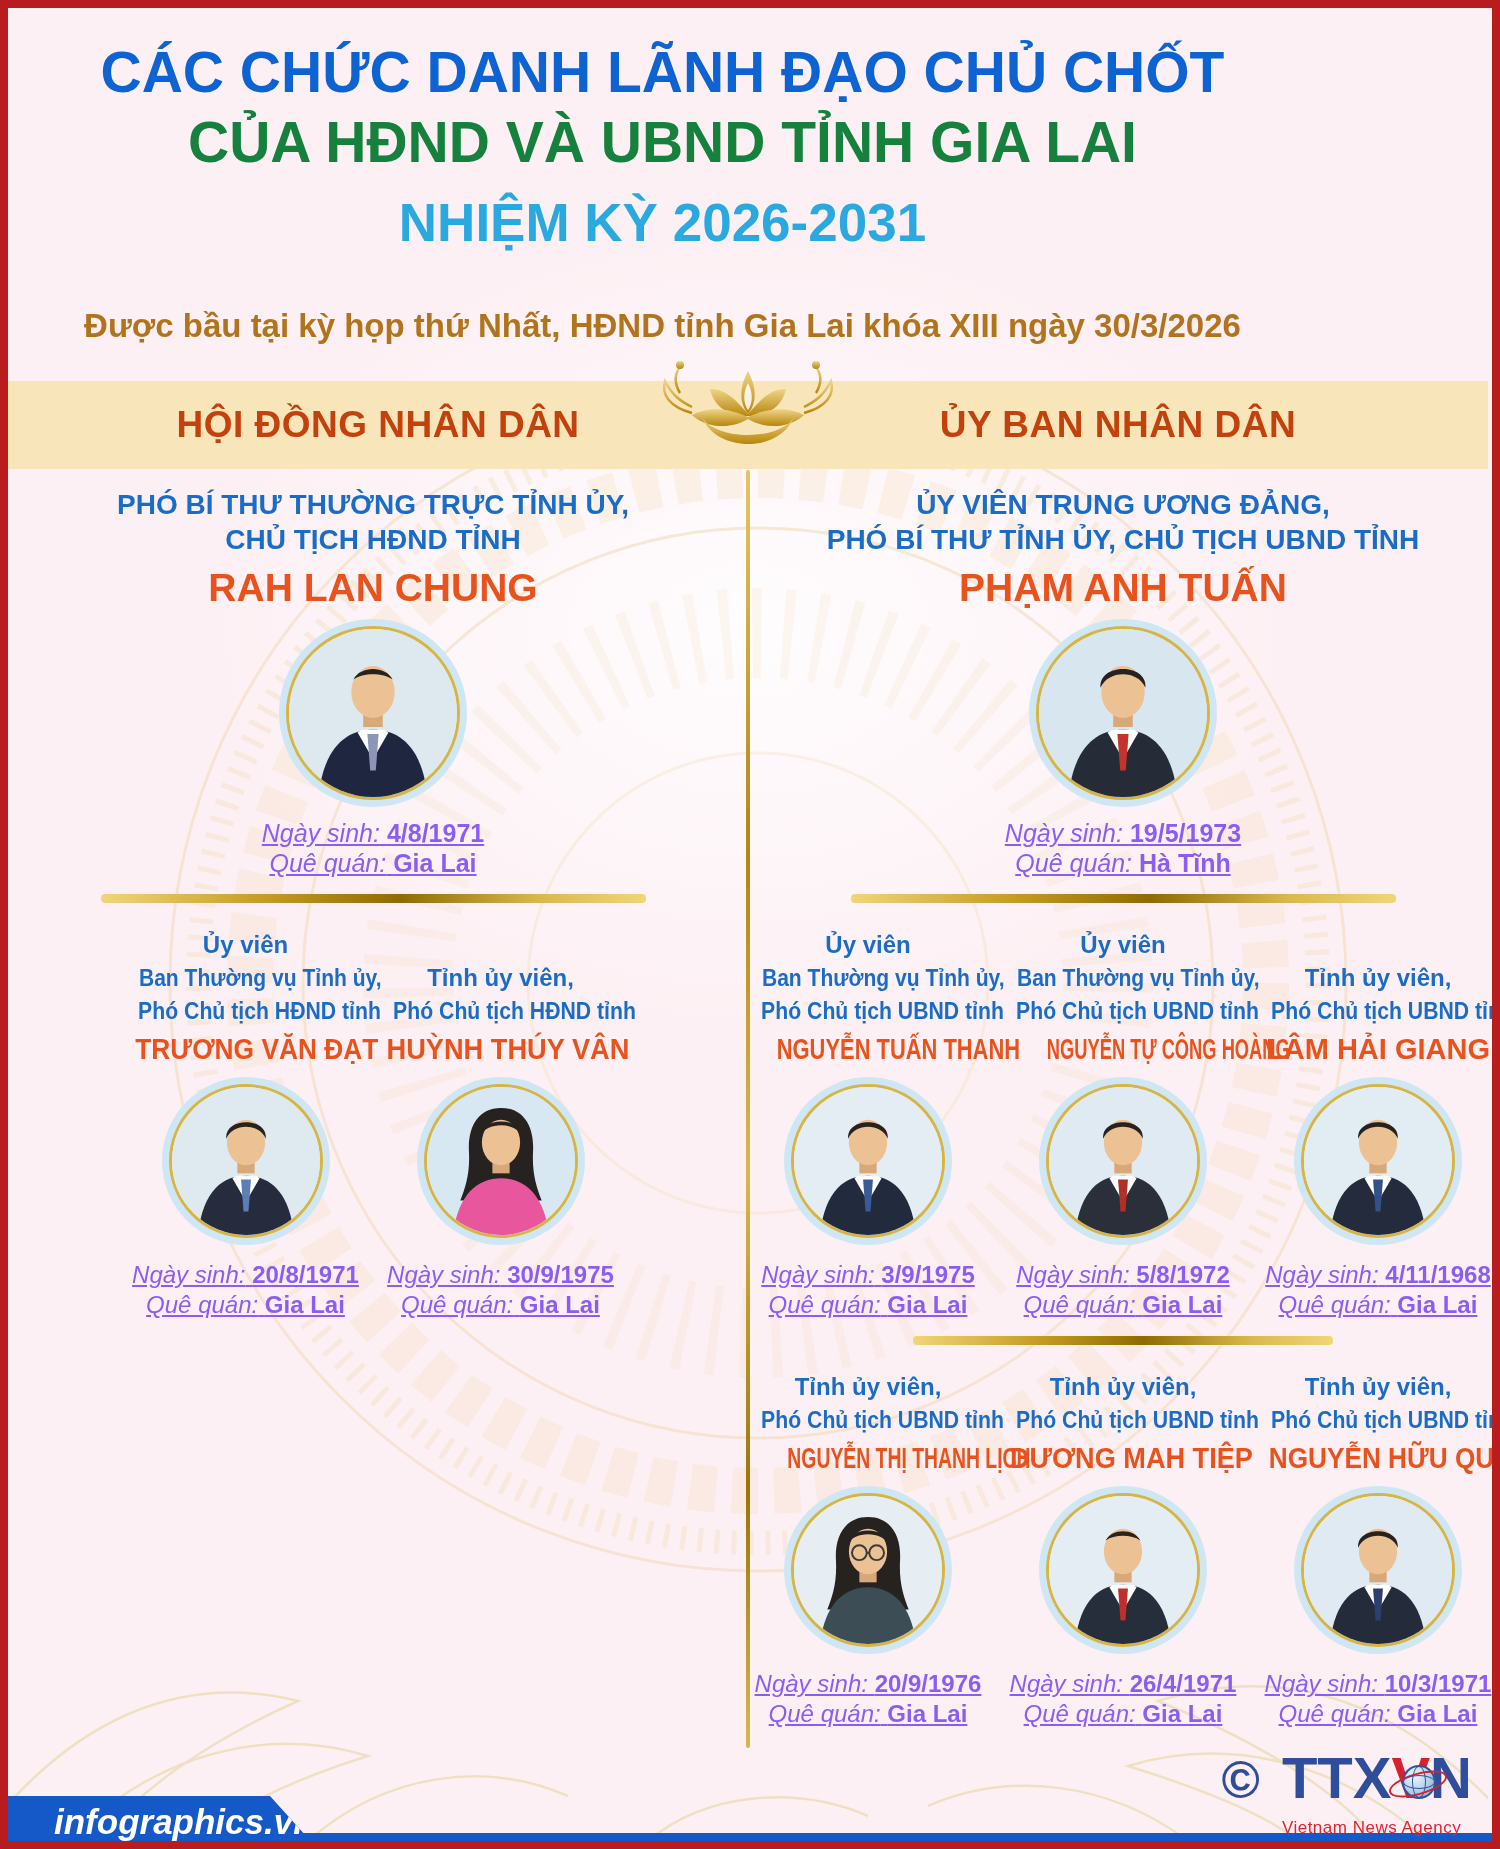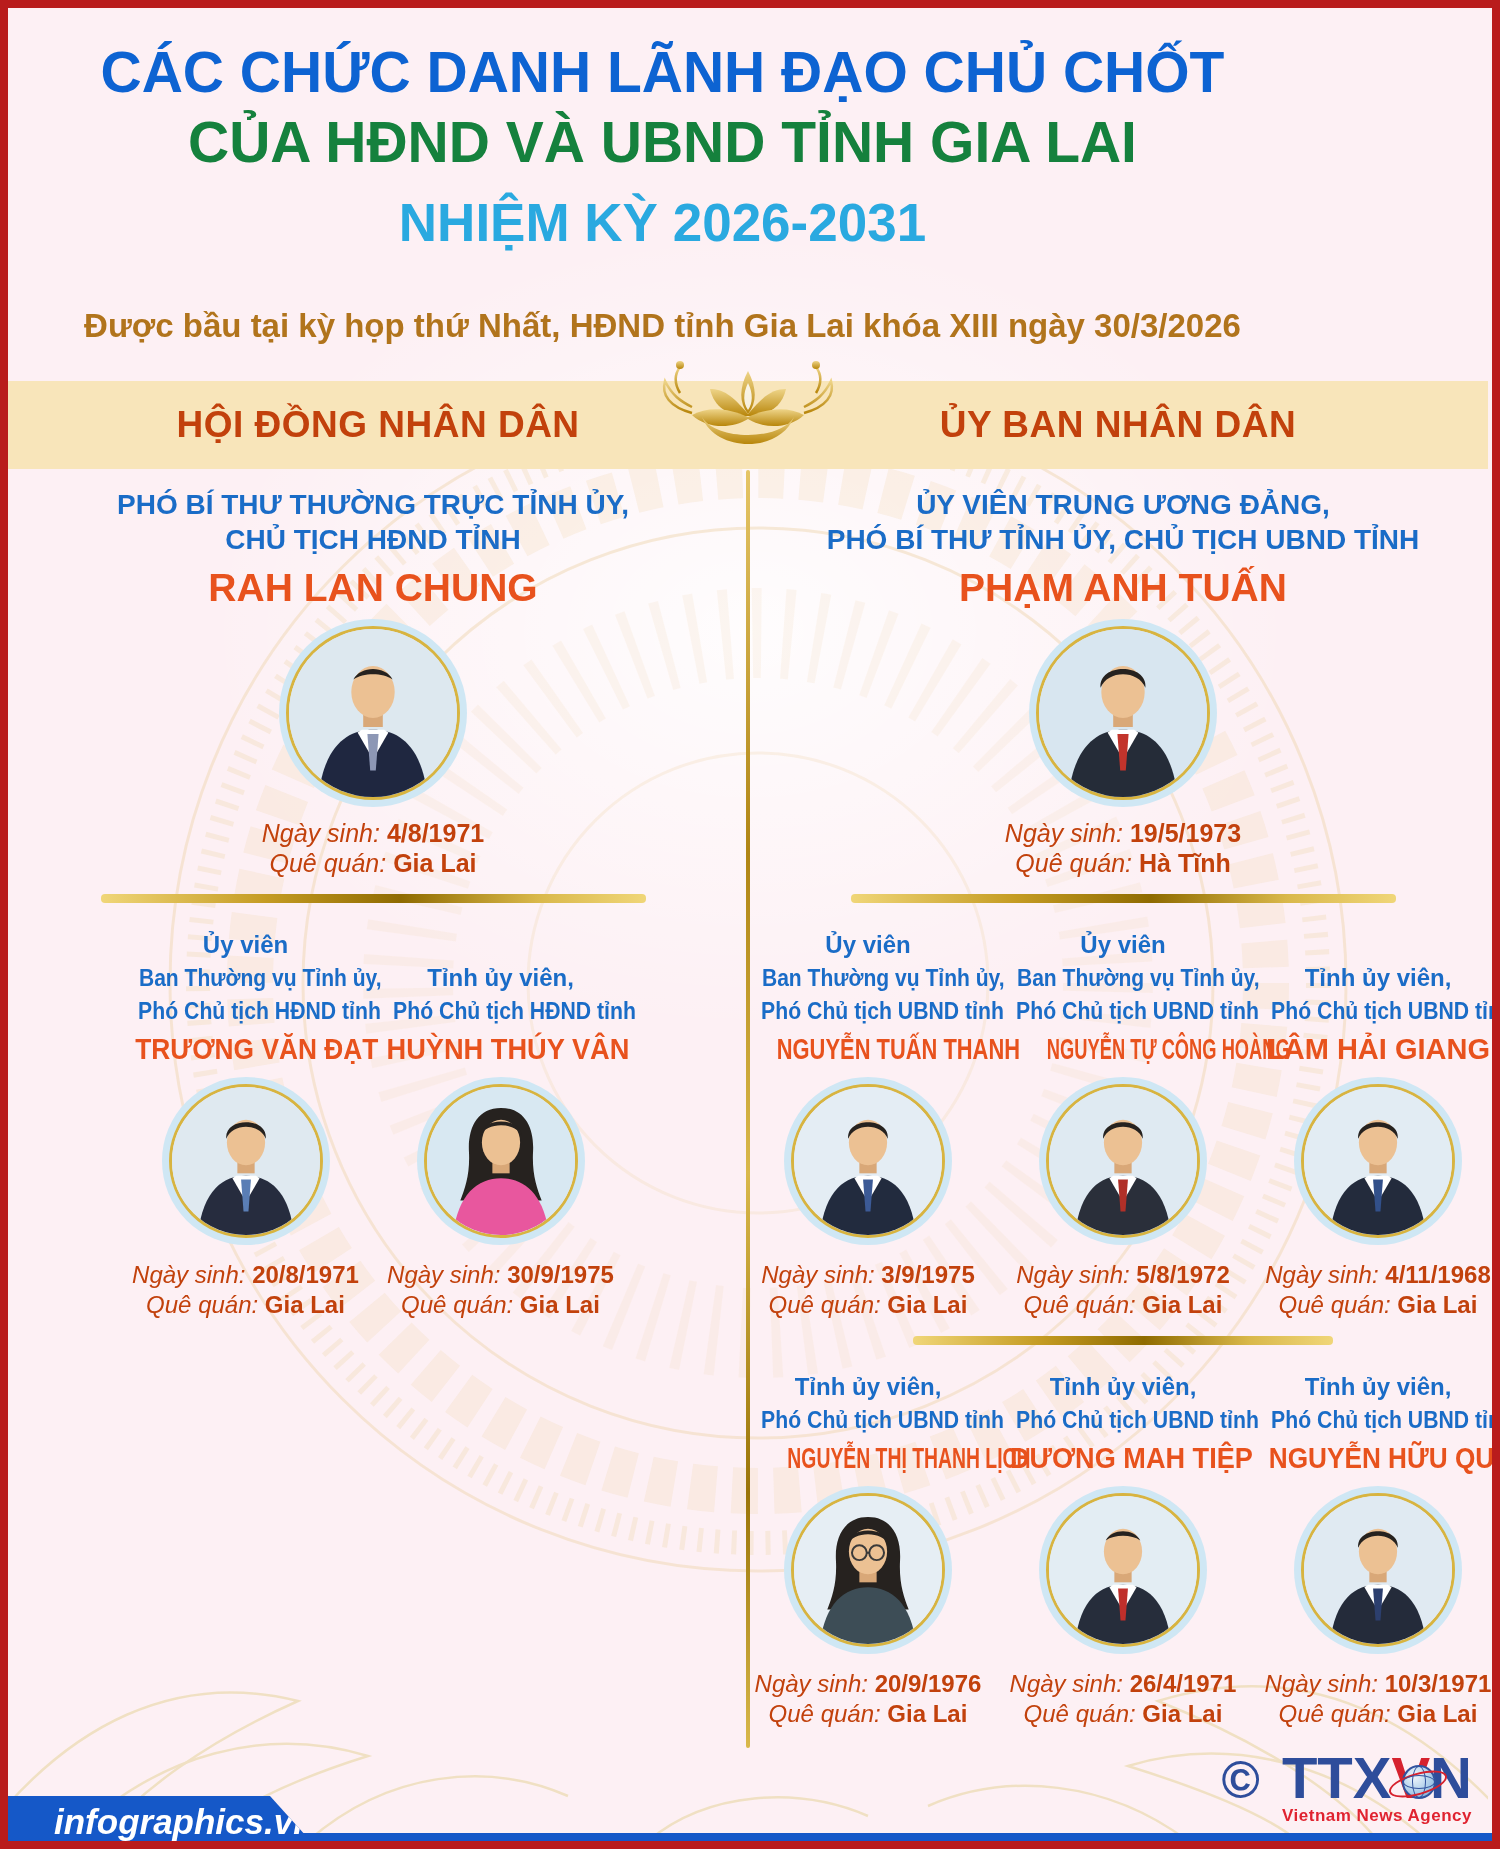--- a/index.html
+++ b/index.html
@@ -61,21 +61,21 @@
   .size-lg .person-name { font-size:39px; line-height:46px; margin-top:8px; }
   .size-sm .person-name { font-size:29px; line-height:40px; margin-top:2px; }
   .fit { white-space:nowrap; display:block; }
 
   .avatar-wrap { display:flex; justify-content:center; margin-top:15px; }
   .avatar { border-radius:50%; border:3px solid #d8b440; box-shadow:0 0 0 7px #cfe7f4; overflow:hidden; background:#dfe9f1; }
   .size-lg .avatar { width:168px; height:168px; }
   .size-sm .avatar { width:148px; height:148px; }
   .avatar svg { display:block; }
 
-  .person-info { color:#c2410c; }
+  .person-info { color:#8b5cf6;text-decoration:underline; }
   .size-lg .person-info { margin-top:18px; }
   .size-sm .person-info { margin-top:22px; }
   .info-line { font-size:25px; line-height:30px; }
   .size-sm .info-line { font-size:24px; }
   .info-label { font-style:italic; }
   .info-value { font-weight:bold; }
 
   
   .bottom-bar { position:absolute; left:-10px; top:1825px; width:1500px; height:24px; background:#1558c8; z-index:4; }
   .site-banner { position:absolute; left:-10px; top:1788px; width:330px; height:51px; background:#1558c8; z-index:5;
@@ -88,21 +88,21 @@
   .ttxvn-logo { position:relative; font-size:58px; line-height:56px; font-weight:bold; color:#2e4d9b; letter-spacing:0; }
   .logo-v { color:#d6222e; }
   .globe { position:absolute; right:36px; top:15px; width:30px; height:30px; border-radius:50%;
     background:radial-gradient(circle at 35% 30%, #f2f8fc, #a8cbe8 60%, #6d9fc9); border:2px solid #31539e; z-index:2; }
   .globe::before { content:''; position:absolute; left:50%; top:-1px; bottom:-1px; width:46%; margin-left:-23%;
     border:1.5px solid #31539e; border-radius:50%; box-sizing:border-box; }
   .globe::after { content:''; position:absolute; top:50%; left:-1px; right:-1px; height:46%; margin-top:-23%;
     border:1.5px solid #31539e; border-radius:50%; box-sizing:border-box; }
   .orbit { position:absolute; width:56px; height:18px; border:2px solid #d6222e; border-radius:50%;
     left:-16px; top:6px; transform:rotate(-16deg); }
-  .agency { text-align:right; color:#e02330; font-weight:bold; font-size:17px; margin-top:0; letter-spacing:.5px; }
+  .agency { color:#e02330; font-weight:normal; font-size:17px; margin-top:12px; letter-spacing:.5px; }
 </style>
 </head>
 <body>
 
 <div class="canvas">
 
   <svg class="watermark" style="left:120px; top:360px; opacity:.5;" width="1260" height="1240" viewBox="0 0 1260 1240">
     <g fill="none" stroke="#f0d8b4">
       <circle cx="630" cy="615" r="588" stroke-width="3"></circle>
       <circle cx="630" cy="615" r="560" stroke-width="24" stroke-dasharray="5 12" opacity=".7"></circle>

